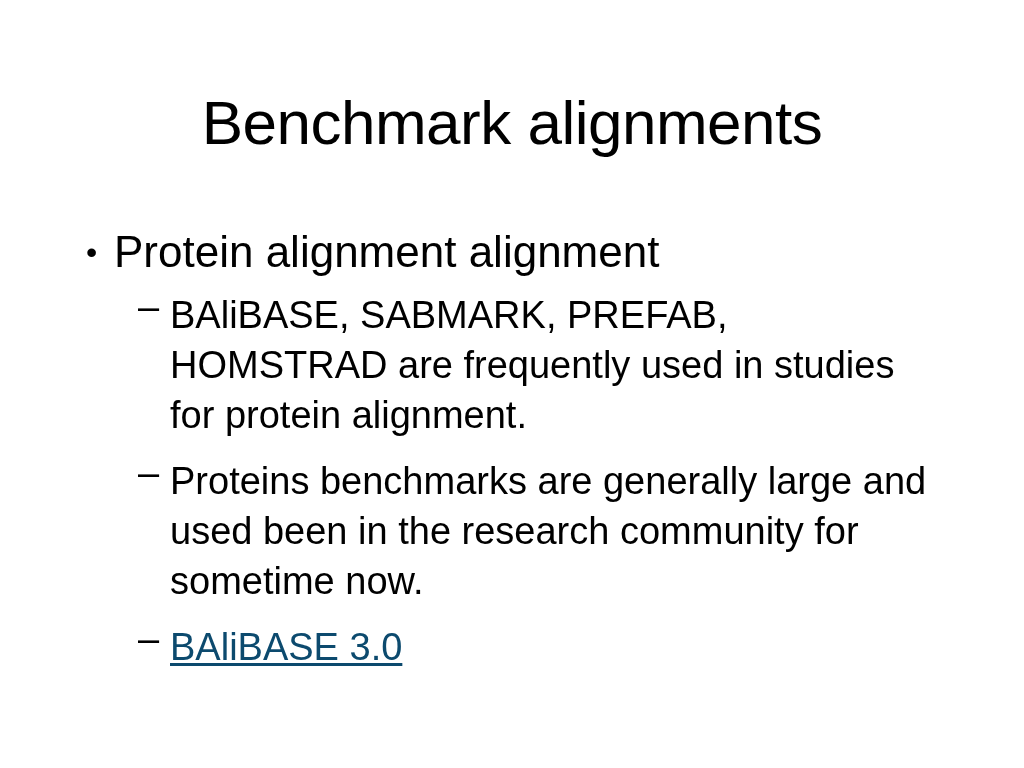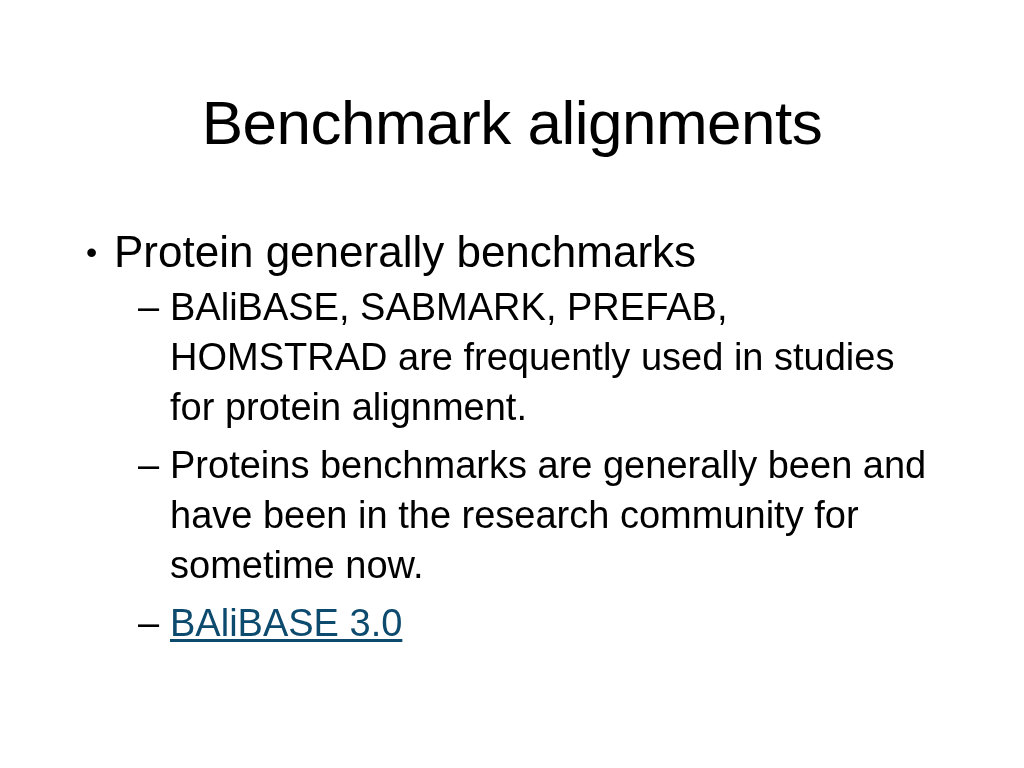--- a/index.html
+++ b/index.html
@@ -88,53 +88,54 @@
     font-size: 38px;
     line-height: 50px;
     text-align: left;
     padding-left: 62px;
     box-sizing: border-box;
     color: #000000;
   }
   .bullet-l2 .content {
     flex: 1 1 auto;
     max-width: 766px;
+    margin-top: 8px;
   }
 
   .link {
     color: #0c4a6e;
     text-decoration: underline;
     text-underline-offset: 3px;
     cursor: pointer;
   }
 </style>
 </head>
 <body>
 
 <div class="slide">
 
   <div class="slide-title">Benchmark alignments</div>
 
   <div class="slide-body">
 
     <div class="bullet-l1">
       <span class="marker">•</span>
-      <span class="content">Protein generally benchmarks</span>
+      <span class="content">Protein alignment alignment</span>
     </div>
 
     <div class="l2-list">
 
       <div class="bullet-l2">
         <span class="marker">–</span>
         <span class="content">BAliBASE, SABMARK, PREFAB, HOMSTRAD are frequently used in studies for protein alignment.</span>
       </div>
 
       <div class="bullet-l2">
         <span class="marker">–</span>
-        <span class="content">Proteins benchmarks are generally been and have been in the research community for sometime now.</span>
+        <span class="content">Proteins benchmarks are generally large and used been in the research community for sometime now.</span>
       </div>
 
       <div class="bullet-l2">
         <span class="marker">–</span>
         <span class="content">
           <span class="link">BAliBASE 3.0</span>
         </span>
       </div>
 
     </div>

